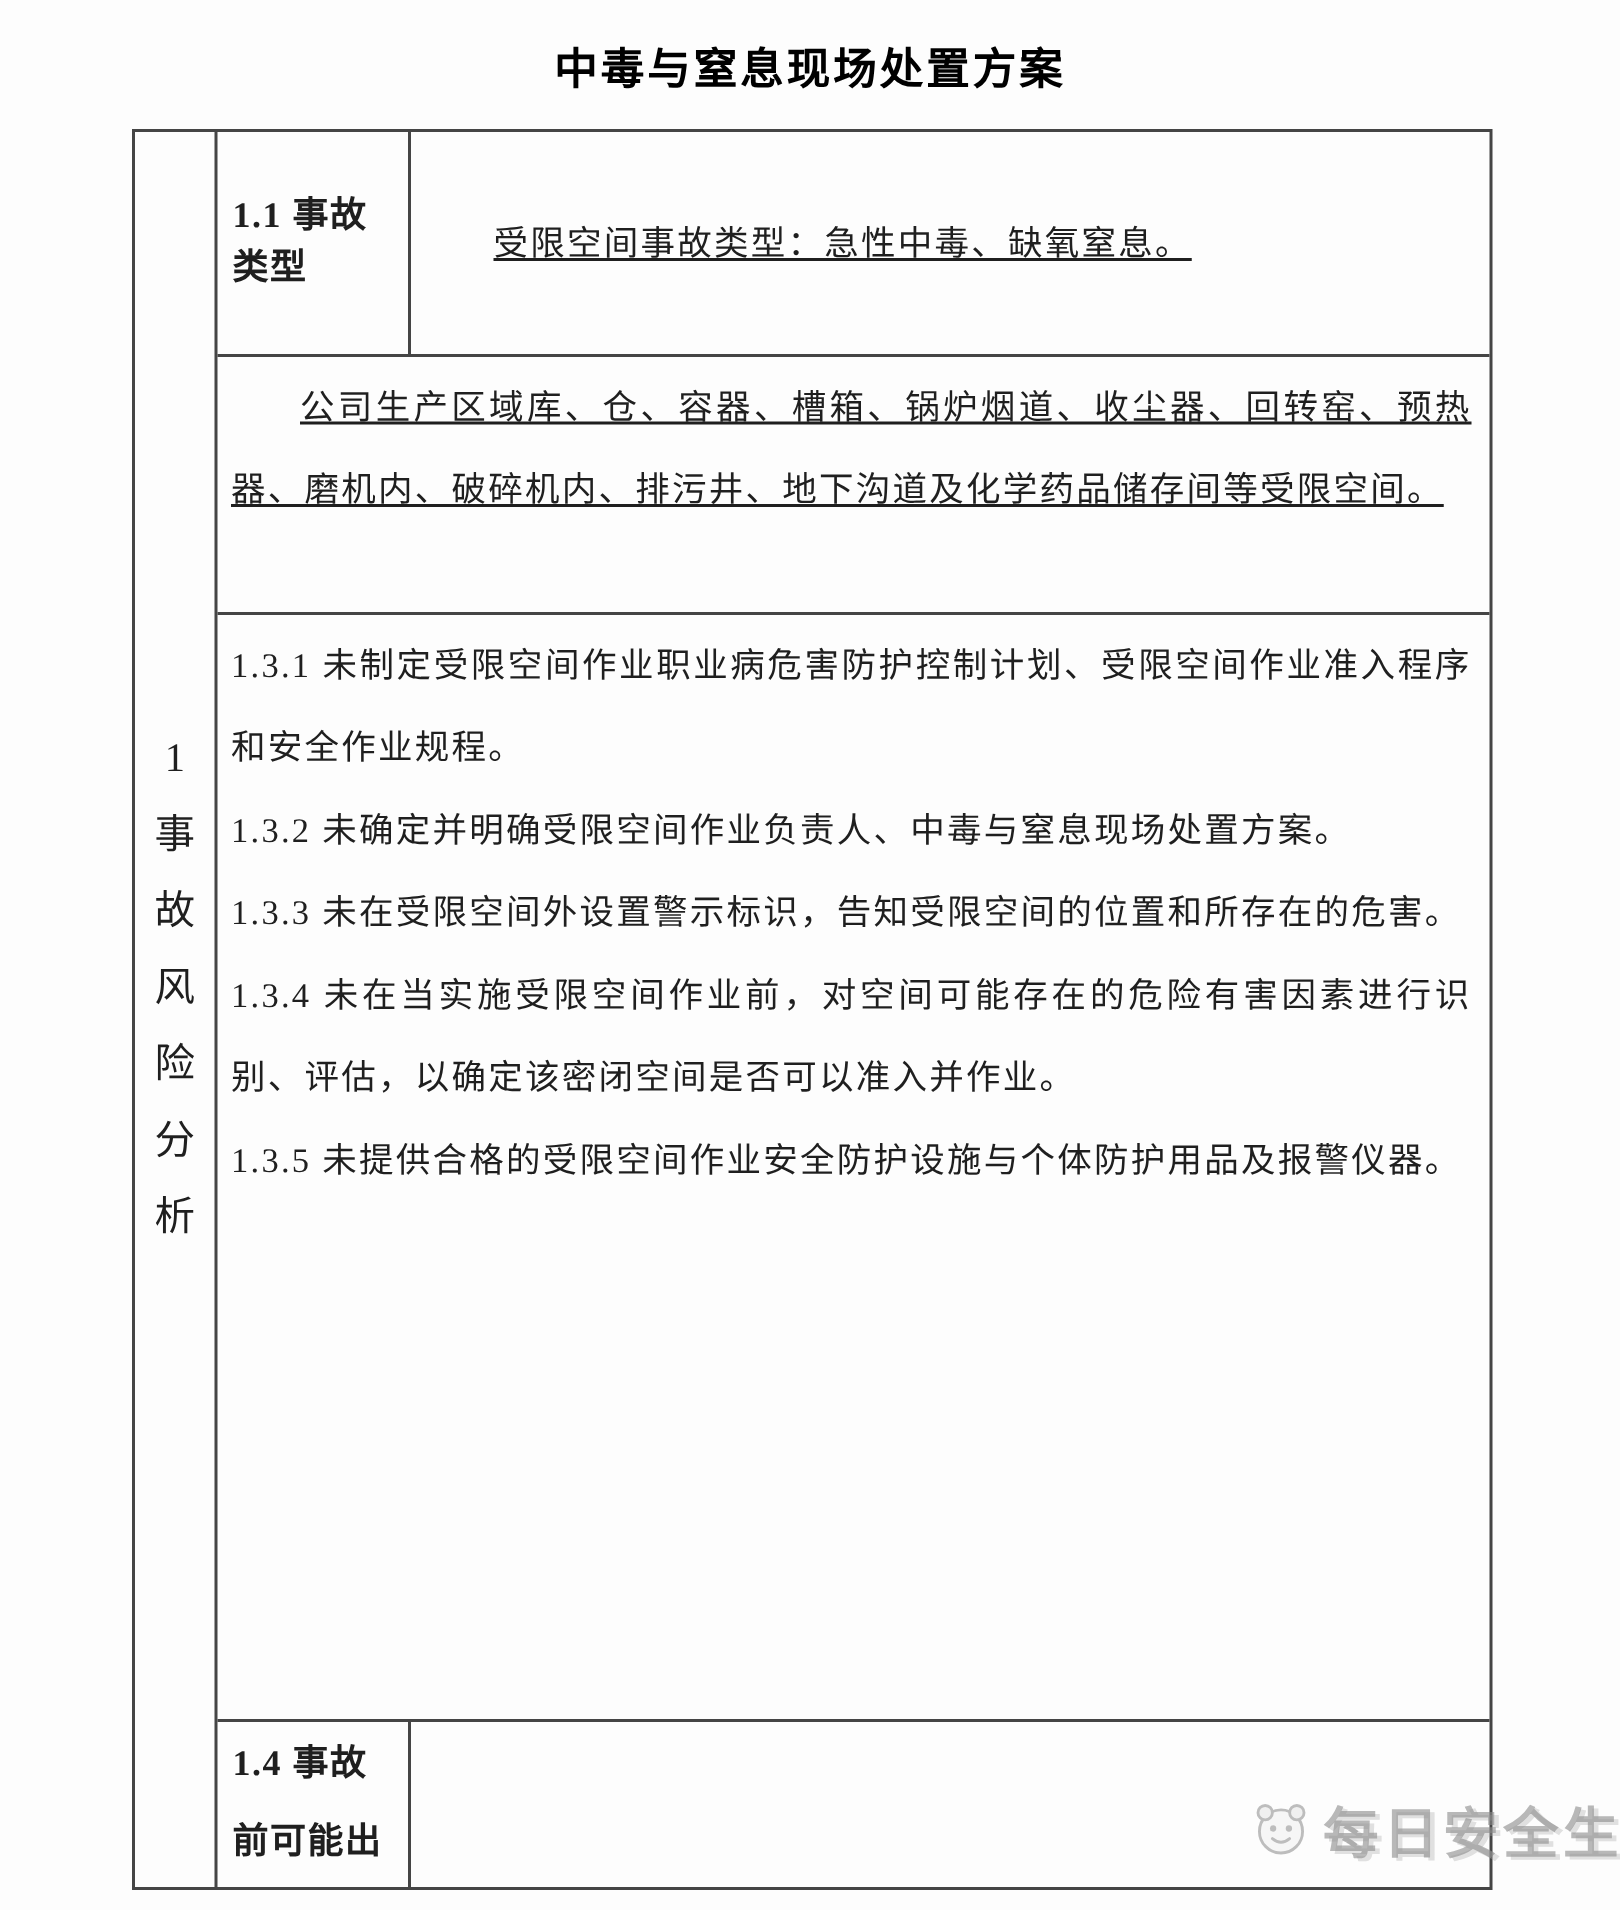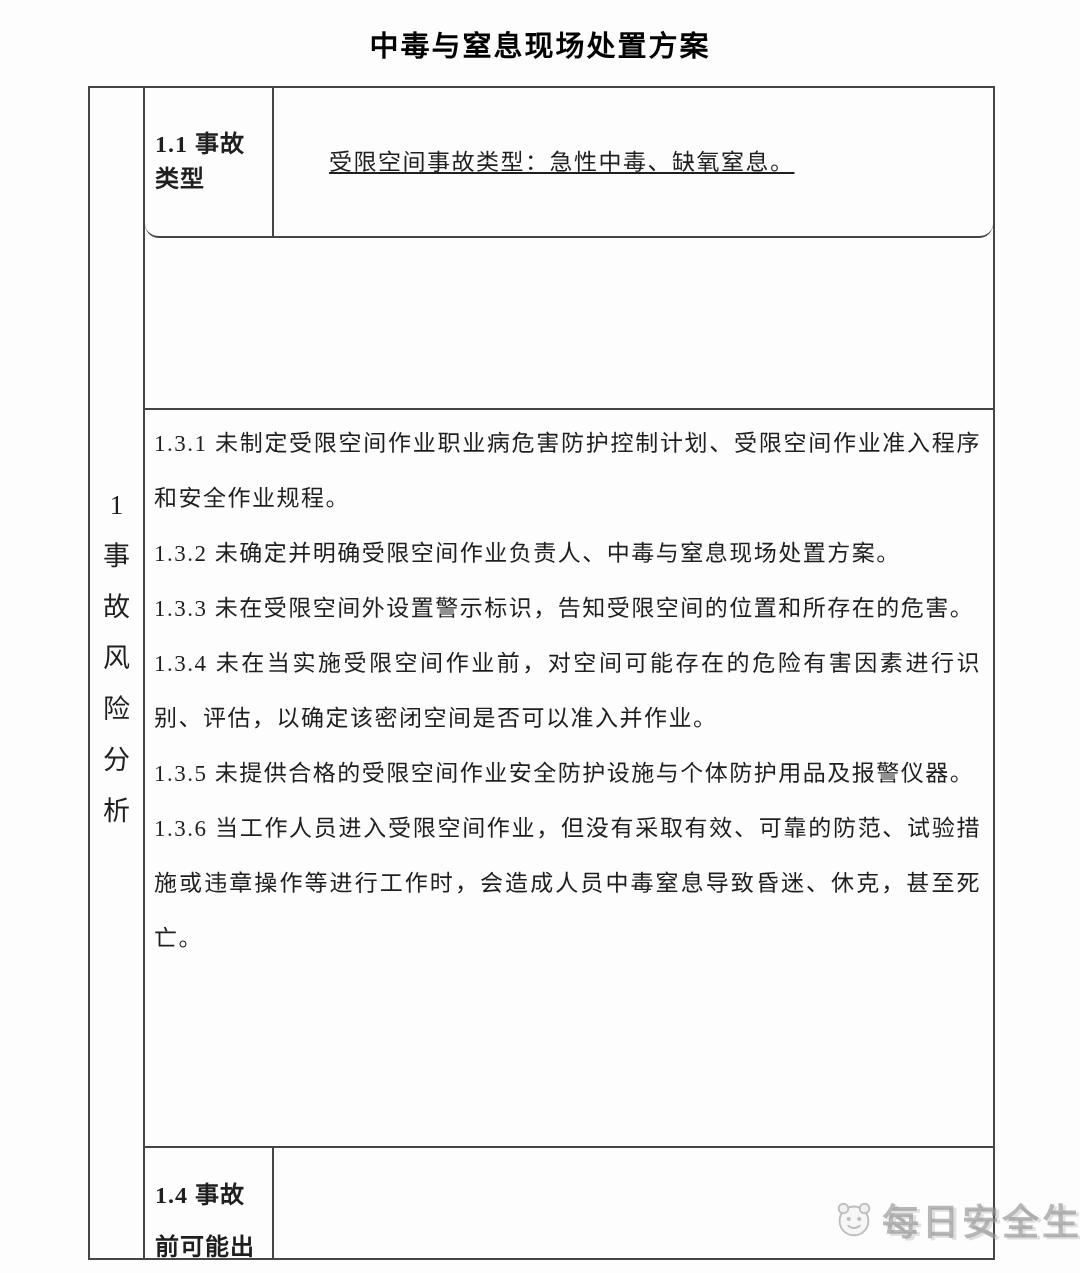--- a/index.html
+++ b/index.html
@@ -38,36 +38,36 @@
     justify-content:center; align-items:center;
     padding-bottom:30px;
     font-size:27px; line-height:51px;
     letter-spacing:0;
   }
   .section-char { display:block; text-align:center; }
 
   .rows { flex:1; display:flex; flex-direction:column; min-width:0; }
 
   .trow { display:flex; border-bottom:2px solid #454545; min-height:0; }
-  .trow-1 { height:150px;border-radius:14px; }
+  .trow-1 { height:150px; }
   .trow-2 { height:172px; }
   .trow-3 { height:738px; }
   .trow-4 { flex:1; border-bottom:none; overflow:hidden; }
 
   .label-cell {
     width:129px; flex:0 0 129px;
     border-right:2px solid #454545;
     font-weight:700;
     font-size:24px; line-height:35px;
     letter-spacing:1px;
     padding:0 6px 0 10px;
     display:flex; align-items:center;
   }
   .label-cell .label-text { width:100%; }
-  .trow-4 .label-cell { align-items:flex-start; padding-top:21px; line-height:52px; }
+  .trow-4 .label-cell { align-items:flex-start; padding-top:2px; line-height:52px; }
 
   .content-cell {
     flex:1; min-width:0;
     font-size:23px; line-height:55px;
     letter-spacing:1.5px;
     text-align:justify;
     padding:0 12px 0 9px;
   }
   .content-cell p { margin:0; }
   .trow-1 .content-cell { display:flex; align-items:center; }
@@ -115,30 +115,32 @@
     <div class="trow trow-1">
       <div class="label-cell">
         <span class="label-text">1.1 事故类型</span>
       </div>
       <div class="content-cell">
         <p class="indent-para">受限空间事故类型：急性中毒、缺氧窒息。</p>
       </div>
     </div>
 
     <div class="trow trow-2">
+      <div class="content-cell">
+        <p class="indent-para">公司生产区域库、仓、容器、槽箱、锅炉烟道、收尘器、回转窑、预热器、磨机内、破碎机内、排污井、地下沟道及化学药品储存间等受限空间。</p>
+      </div>
     </div>
 
     <div class="trow trow-3">
       <div class="content-cell">
         <p>1.3.1 未制定受限空间作业职业病危害防护控制计划、受限空间作业准入程序和安全作业规程。</p>
         <p>1.3.2 未确定并明确受限空间作业负责人、中毒与窒息现场处置方案。</p>
         <p>1.3.3 未在受限空间外设置警示标识，告知受限空间的位置和所存在的危害。</p>
         <p>1.3.4 未在当实施受限空间作业前，对空间可能存在的危险有害因素进行识别、评估，以确定该密闭空间是否可以准入并作业。</p>
         <p>1.3.5 未提供合格的受限空间作业安全防护设施与个体防护用品及报警仪器。</p>
-        <p>1.3.6 当工作人员进入受限空间作业，但没有采取有效、可靠的防范、试验措施或违章操作等进行工作时，会造成人员中毒窒息导致昏迷、休克，甚至死亡。</p>
       </div>
     </div>
 
     <div class="trow trow-4">
       <div class="label-cell">
         <span class="label-text">1.4 事故前可能出</span>
       </div>
     </div>
 
   </div>

